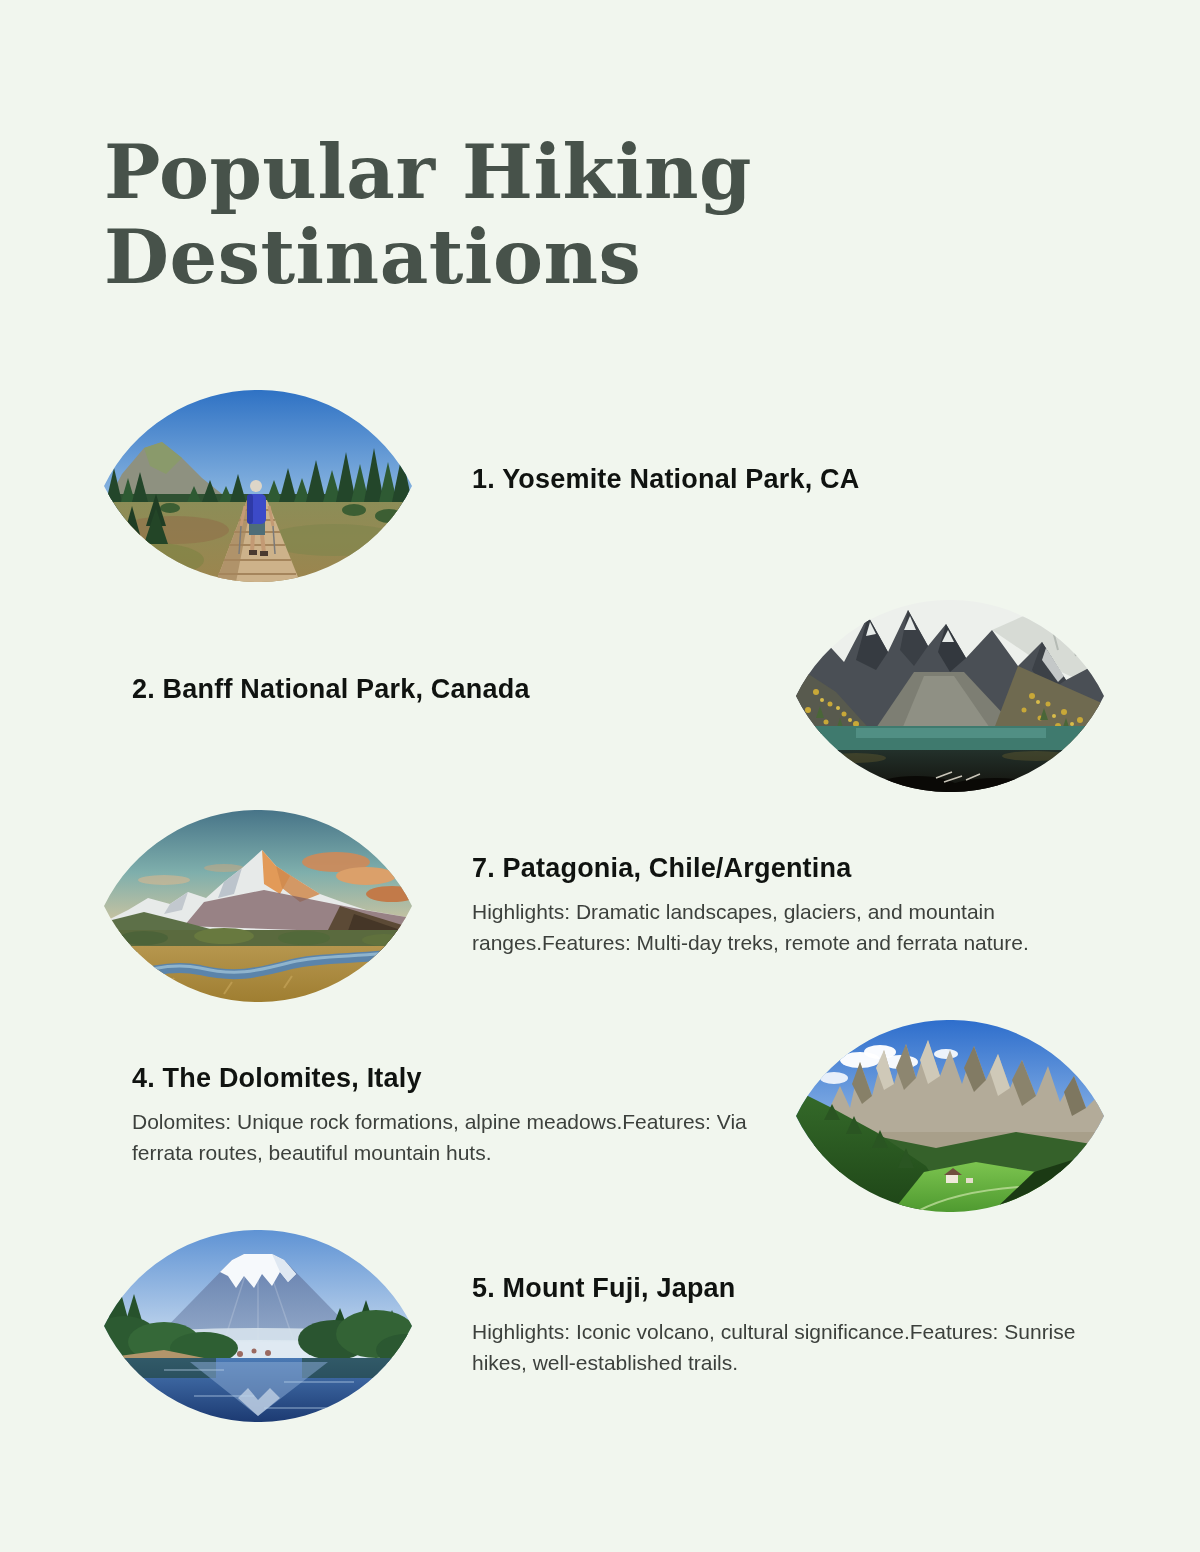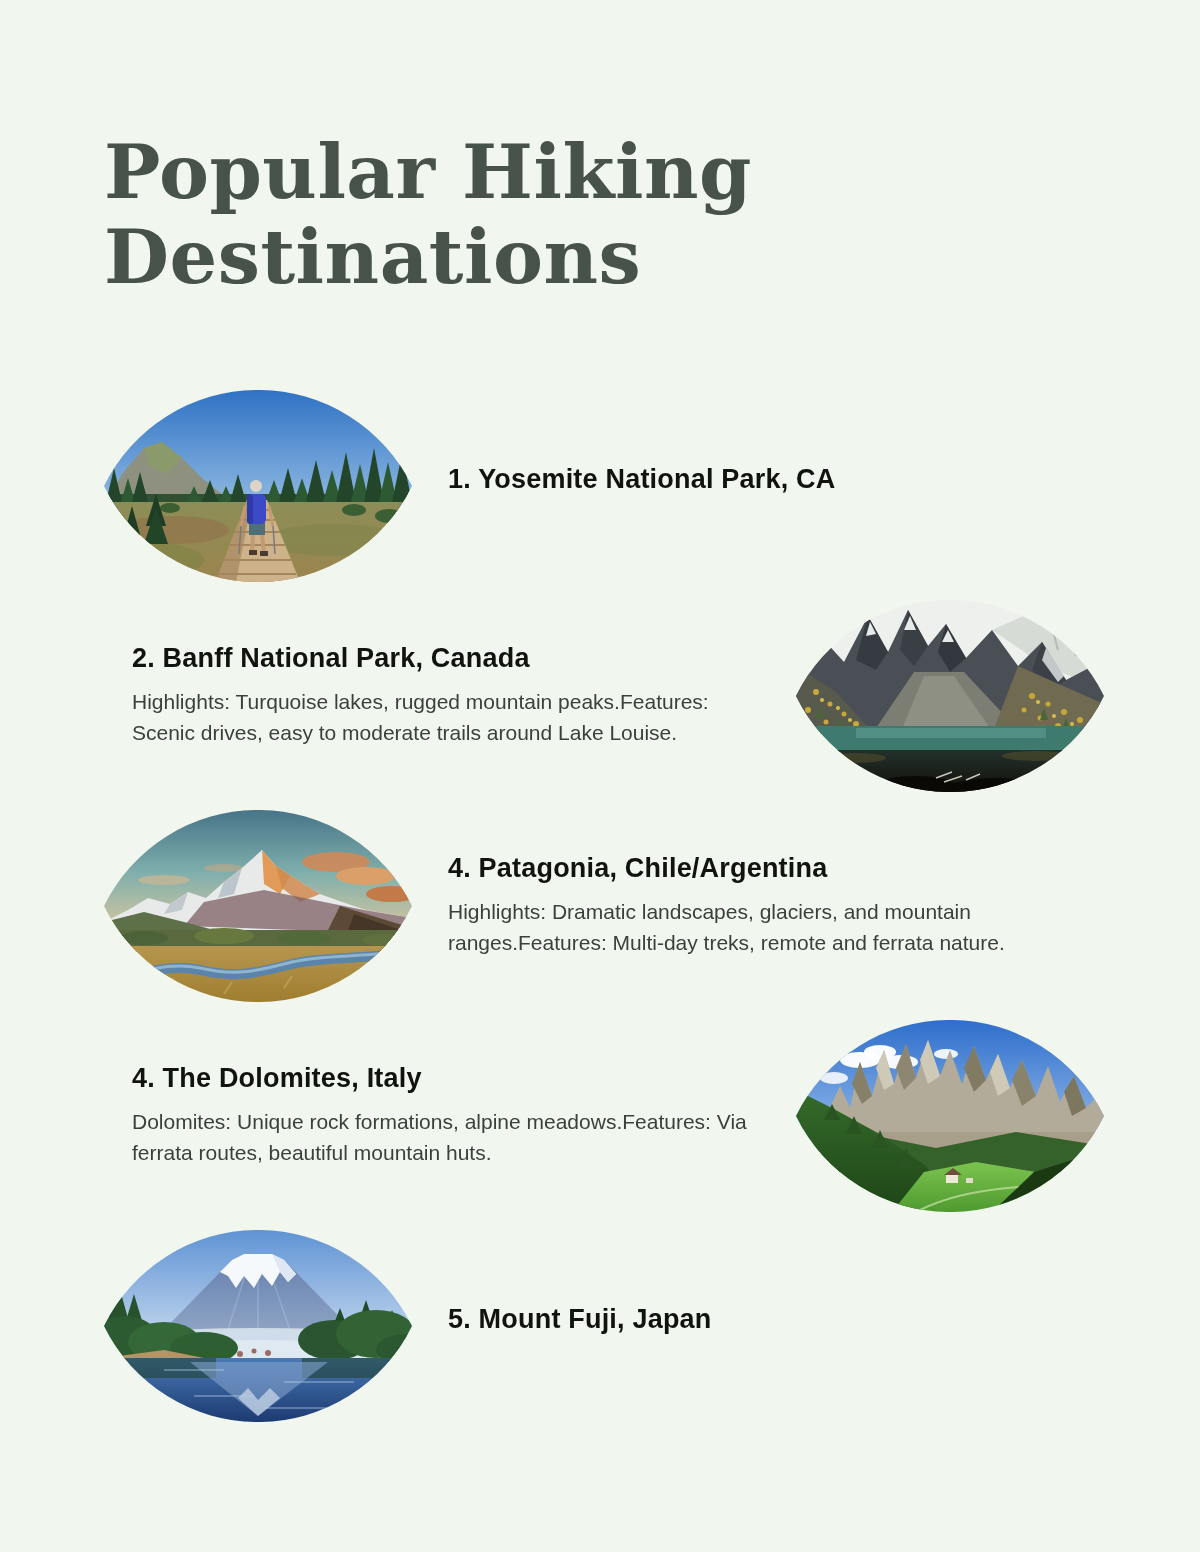--- a/index.html
+++ b/index.html
@@ -12,21 +12,21 @@
   .title{
     font-family:"DejaVu Serif","Liberation Serif",serif;
     font-weight:600;
     font-size:75px;
     line-height:1.13;
     color:#47524a;
     margin:0 0 90px 0;
     max-width:840px;
     letter-spacing:0.5px;
   }
-  .row{display:flex;align-items:center;gap:36px;margin-bottom:18px;}
+  .row{display:flex;align-items:center;gap:60px;margin-bottom:18px;}
   .row.rev{flex-direction:row-reverse;gap:46px;margin-left:28px;}
   .photo{flex:0 0 308px;height:192px;}
   .photo svg{display:block;}
   .text{flex:1;}
   .text h2{
     font-size:27px;font-weight:700;color:#101310;
     margin:0 0 12px 0;letter-spacing:0.2px;
   }
   .text p{
     font-size:21px;line-height:1.5;color:#3c403c;margin:0;
@@ -177,21 +177,20 @@
           <ellipse cx="240" cy="156" rx="34" ry="5" fill="#6a6030" opacity="0.4"></ellipse>
           <ellipse cx="120" cy="186" rx="40" ry="10" fill="#0a0906"></ellipse>
           <ellipse cx="200" cy="190" rx="50" ry="12" fill="#0a0906"></ellipse>
           <ellipse cx="40" cy="190" rx="40" ry="10" fill="#0a0906"></ellipse>
           <path d="M140,178 L156,172 M148,182 L166,176 M170,180 L184,174" stroke="#c8c4b8" stroke-width="1.5" fill="none"></path>
         </g>
       </svg>
     </div>
     <div class="text">
       <h2>2. Banff National Park, Canada</h2>
-      <p>Highlights: Turquoise lakes, rugged mountain peaks.Features: Scenic drives, easy to moderate trails around Lake Louise.</p>
     </div>
   </section>
 
   <section class="row">
     <div class="photo">
       <svg width="308" height="192" viewBox="0 0 308 192">
         <defs>
           <clipPath id="lens3">
               <path d="M0 96 A171.5 171.5 0 0 1 308 96 A171.5 171.5 0 0 1 0 96 Z"></path>
             </clipPath>
@@ -228,21 +227,21 @@
           <ellipse cx="200" cy="128" rx="26" ry="7" fill="#52693a"></ellipse>
           <ellipse cx="280" cy="130" rx="22" ry="6" fill="#60713d"></ellipse>
           <rect x="0" y="136" width="308" height="56" fill="url(#g3grass)"></rect>
           <path d="M308,142 C260,150 220,146 188,154 C150,164 130,168 96,160 C66,154 38,162 0,176" stroke="#5b84aa" stroke-width="10" fill="none"></path>
           <path d="M308,140 C260,148 220,144 188,152 C150,162 130,166 96,158 C66,152 38,160 0,174" stroke="#9cc0d6" stroke-width="3" fill="none" opacity="0.8"></path>
           <path d="M20,186 L30,170 M60,182 L70,168 M120,184 L128,172 M180,178 L188,166 M240,186 L250,172 M280,180 L288,168" stroke="#caa95d" stroke-width="2" fill="none" opacity="0.6"></path>
         </g>
       </svg>
     </div>
     <div class="text">
-      <h2>4. Patagonia, Chile/Argentina</h2>
+      <h2>7. Patagonia, Chile/Argentina</h2>
       <p>Highlights: Dramatic landscapes, glaciers, and mountain ranges.Features: Multi-day treks, remote and ferrata nature.</p>
     </div>
   </section>
 
   <section class="row rev">
     <div class="photo">
       <svg width="308" height="192" viewBox="0 0 308 192">
         <defs>
           <clipPath id="lens4">
               <path d="M0 96 A171.5 171.5 0 0 1 308 96 A171.5 171.5 0 0 1 0 96 Z"></path>
@@ -348,16 +347,17 @@
           <rect x="0" y="128" width="112" height="20" fill="#1d4029" opacity="0.55"></rect>
           <rect x="198" y="128" width="110" height="20" fill="#1d4029" opacity="0.55"></rect>
           <polygon points="86,132 154,186 224,132" fill="#86a8d2" opacity="0.55"></polygon>
           <polygon points="134,168 154,186 176,168 166,158 154,170 144,158" fill="#dfeaf4" opacity="0.6"></polygon>
           <path d="M60,140 L120,140 M180,152 L250,152 M90,166 L150,166 M160,178 L230,178" stroke="#bcd2ea" stroke-width="1.5" opacity="0.5" fill="none"></path>
         </g>
       </svg>
     </div>
     <div class="text">
       <h2>5. Mount Fuji, Japan</h2>
+      <p>Highlights: Iconic volcano, cultural significance.Features: Sunrise hikes, well-established trails.</p>
     </div>
   </section>
 
 </div>
 
 </body></html>

